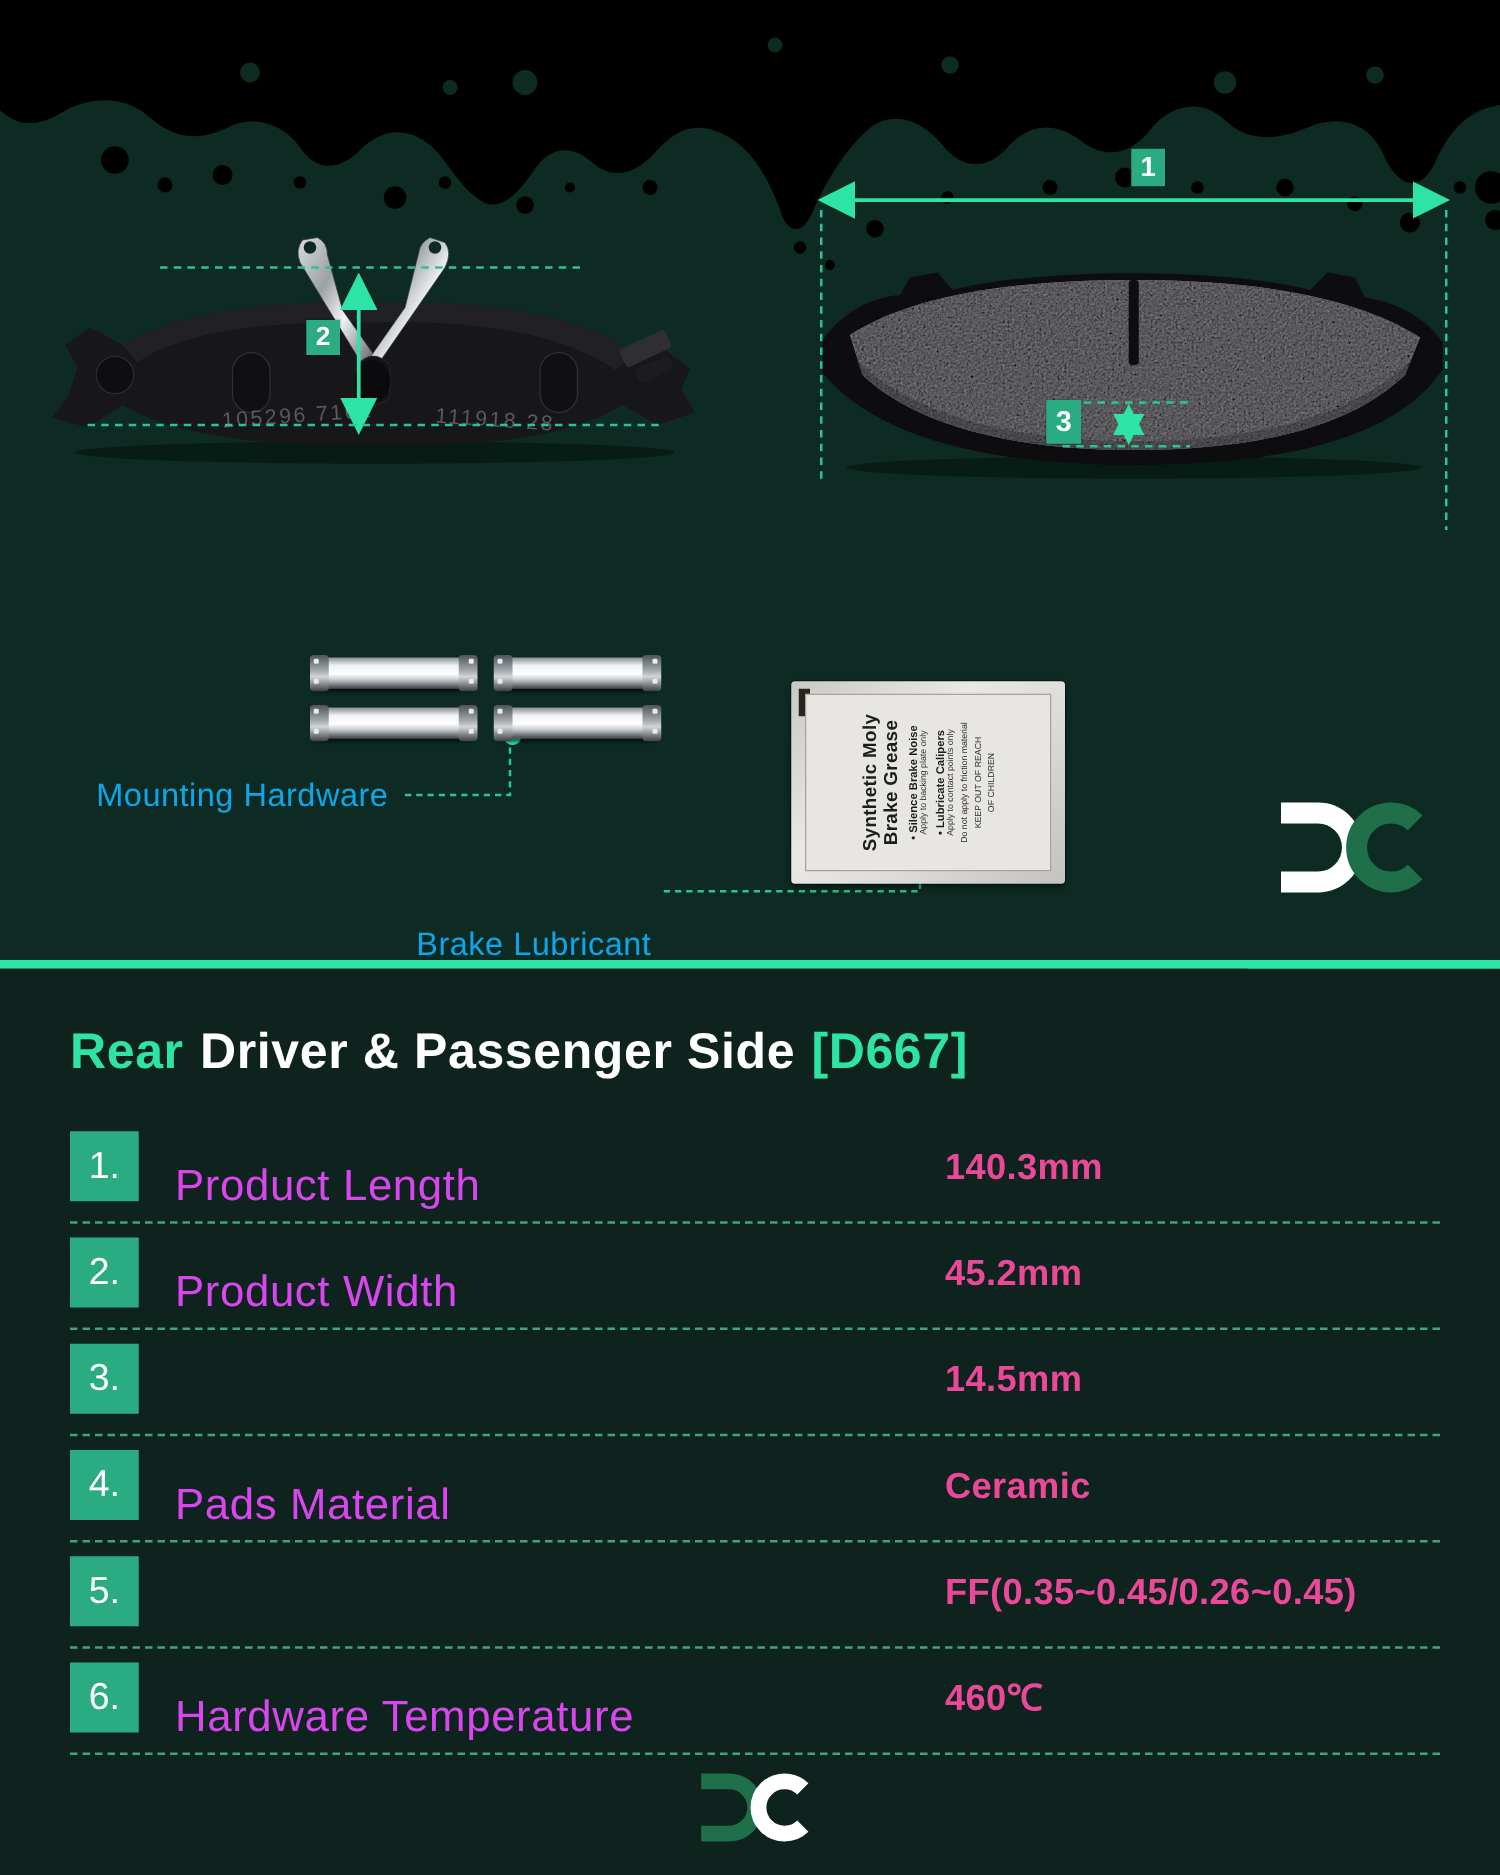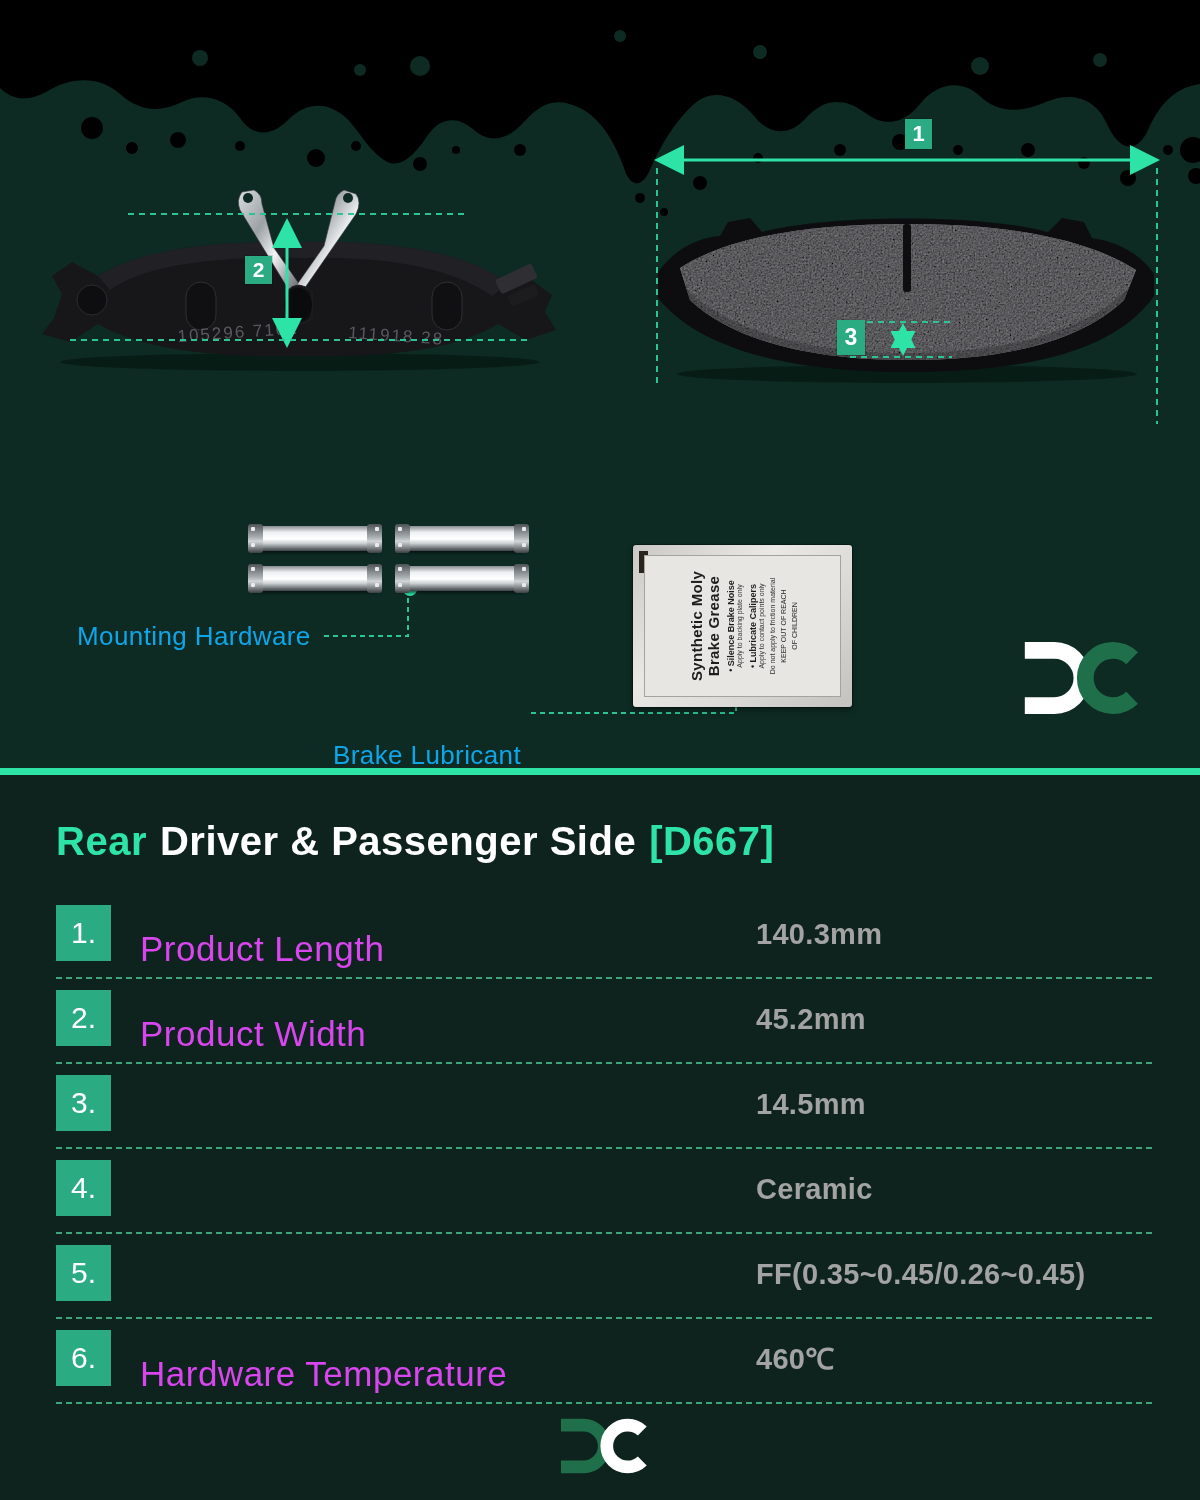--- a/index.html
+++ b/index.html
@@ -58,21 +58,21 @@
          font-size:40px;font-weight:700;color:#fff;letter-spacing:.5px;}
   .title .accent{color:#2ee3a6;}
 
   .spec-table{position:absolute;left:56px;top:130px;width:1096px;height:520px;}
   .spec-row{position:absolute;left:0;width:100%;height:56px;}
   .num-box{position:absolute;left:0;top:0;width:55px;height:56px;background:#2bab81;
            color:#fff;font-size:30px;text-align:center;line-height:56px;}
   .row-label{position:absolute;left:84px;top:0;line-height:56px;font-size:35px;
            color:#d946ef;letter-spacing:.5px;margin-top:16px;}
   .row-value{position:absolute;left:700px;top:0;line-height:58px;font-size:29px;
-           font-weight:700;color:#a3a3a3;letter-spacing:.3px;text-align:center;}
+           font-weight:700;color:#ec4899;letter-spacing:.3px;text-align:center;}
   .sep{position:absolute;left:0;width:100%;height:0;border-top:2px dashed rgba(86,219,163,.7);}
   .logo.bottom{left:552px;top:641px;}
 </style>
 </head>
 <body>
 
 <div class="page">
 
   <div class="top-section">
 
@@ -270,20 +270,21 @@
           <div class="row-value">45.2mm</div>
         </div>
         <div class="sep" style="top: 157px;"></div>
         <div class="spec-row" style="top: 170px;">
           <div class="num-box">3.</div>
           <div class="row-value">14.5mm</div>
         </div>
         <div class="sep" style="top: 242px;"></div>
         <div class="spec-row" style="top: 255px;">
           <div class="num-box">4.</div>
+          <div class="row-label">Pads Material</div>
           <div class="row-value">Ceramic</div>
         </div>
         <div class="sep" style="top: 327px;"></div>
         <div class="spec-row" style="top: 340px;">
           <div class="num-box">5.</div>
           <div class="row-value">FF(0.35~0.45/0.26~0.45)</div>
         </div>
         <div class="sep" style="top: 412px;"></div>
         <div class="spec-row" style="top: 425px;">
           <div class="num-box">6.</div>

